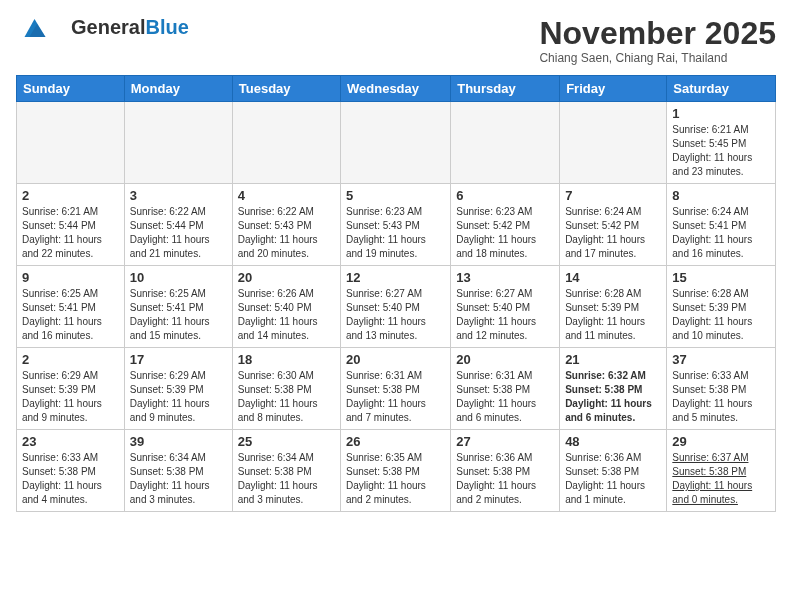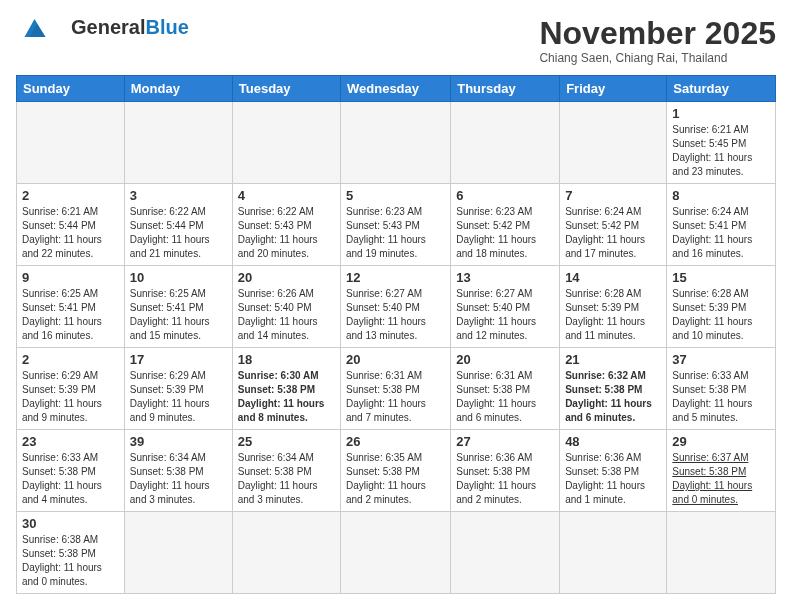--- a/index.html
+++ b/index.html
@@ -245,21 +245,21 @@
         </td>
         <td>
           <span class="day-num">17</span>
           <div class="day-info" style="white-space: pre-line;">Sunrise: 6:29 AM
 Sunset: 5:39 PM
 Daylight: 11 hours
 and 9 minutes.</div>
         </td>
         <td>
           <span class="day-num">18</span>
-          <div class="day-info" style="white-space: pre-line; font-weight: bold;">Sunrise: 6:30 AM
+          <div class="day-info" style="white-space: pre-line;">Sunrise: 6:30 AM
 Sunset: 5:38 PM
 Daylight: 11 hours
 and 8 minutes.</div>
         </td>
         <td>
           <span class="day-num">20</span>
           <div class="day-info" style="white-space: pre-line;">Sunrise: 6:31 AM
 Sunset: 5:38 PM
 Daylight: 11 hours
 and 7 minutes.</div>
@@ -329,30 +329,15 @@
 Daylight: 11 hours
 and 1 minute.</div>
         </td>
         <td>
           <span class="day-num">29</span>
           <div class="day-info" style="white-space: pre-line; text-decoration: underline;">Sunrise: 6:37 AM
 Sunset: 5:38 PM
 Daylight: 11 hours
 and 0 minutes.</div>
         </td>
-      </tr>
-      <tr class="row-last">
-        <td>
-          <span class="day-num">30</span>
-          <div class="day-info" style="white-space: pre-line;">Sunrise: 6:38 AM
-Sunset: 5:38 PM
-Daylight: 11 hours
-and 0 minutes.</div>
-        </td>
-        <td class="empty"></td>
-        <td class="empty"></td>
-        <td class="empty"></td>
-        <td class="empty"></td>
-        <td class="empty"></td>
-        <td class="empty"></td>
       </tr>
     </tbody>
 </table>
 
 </body></html>

